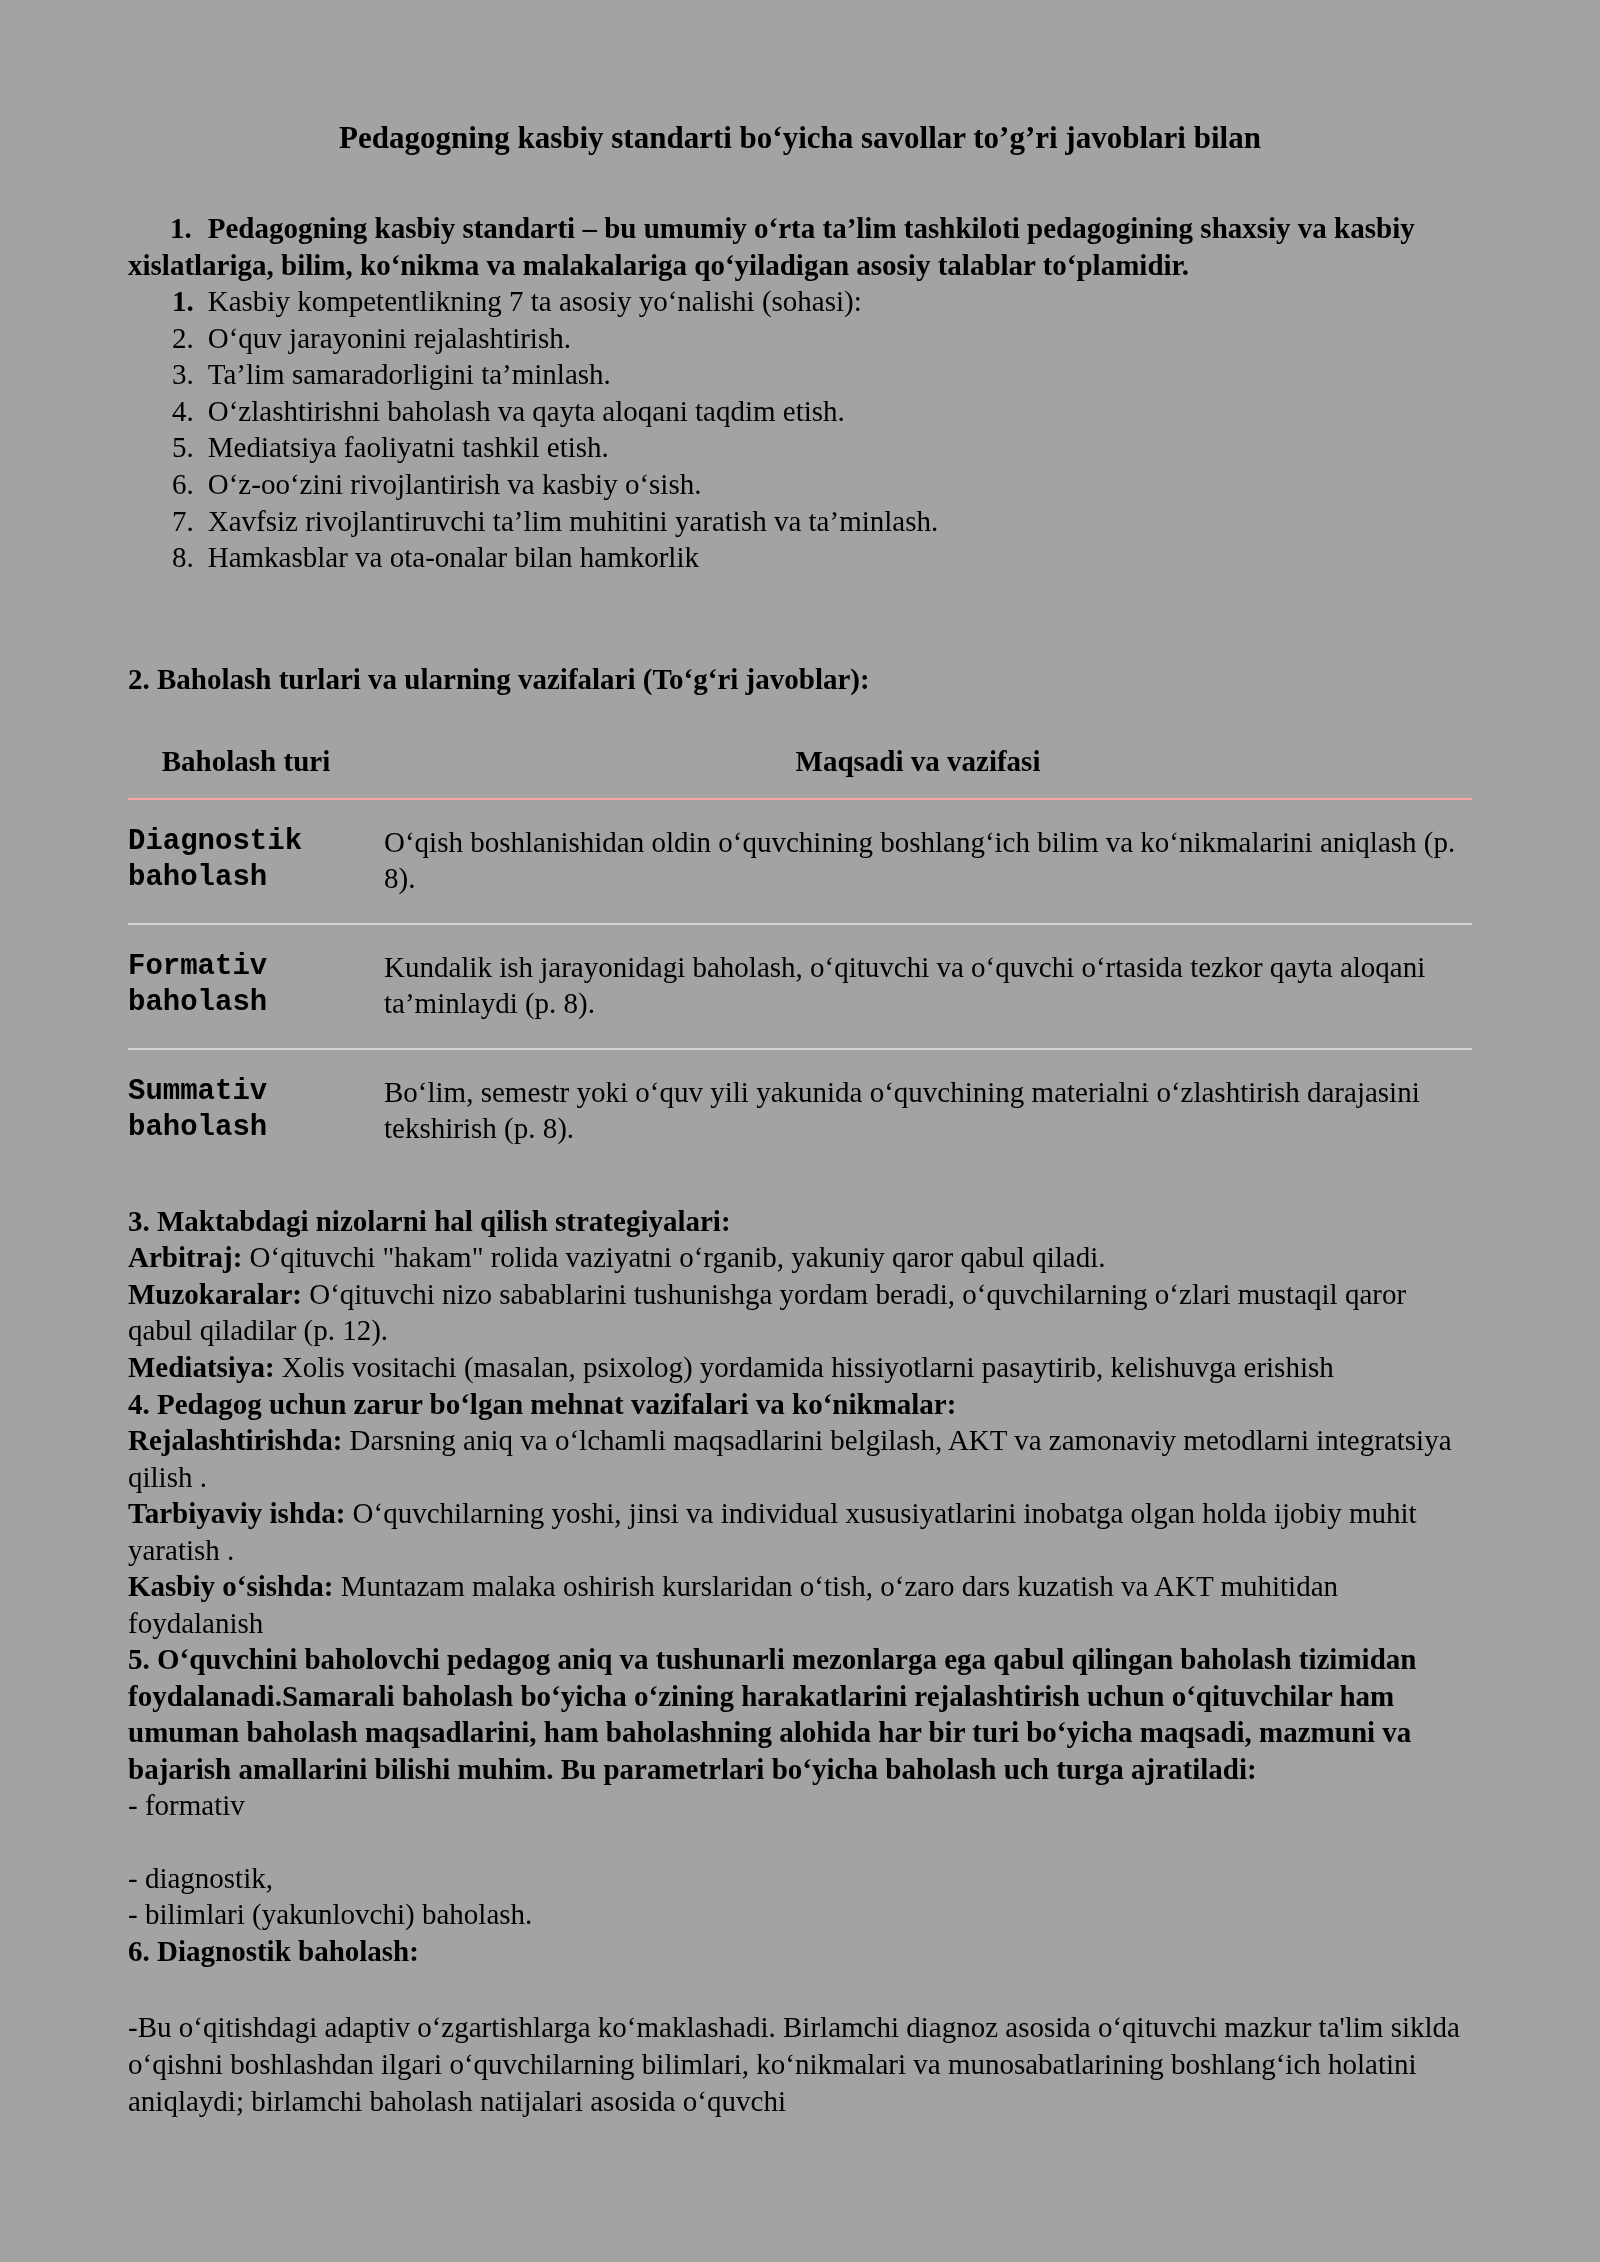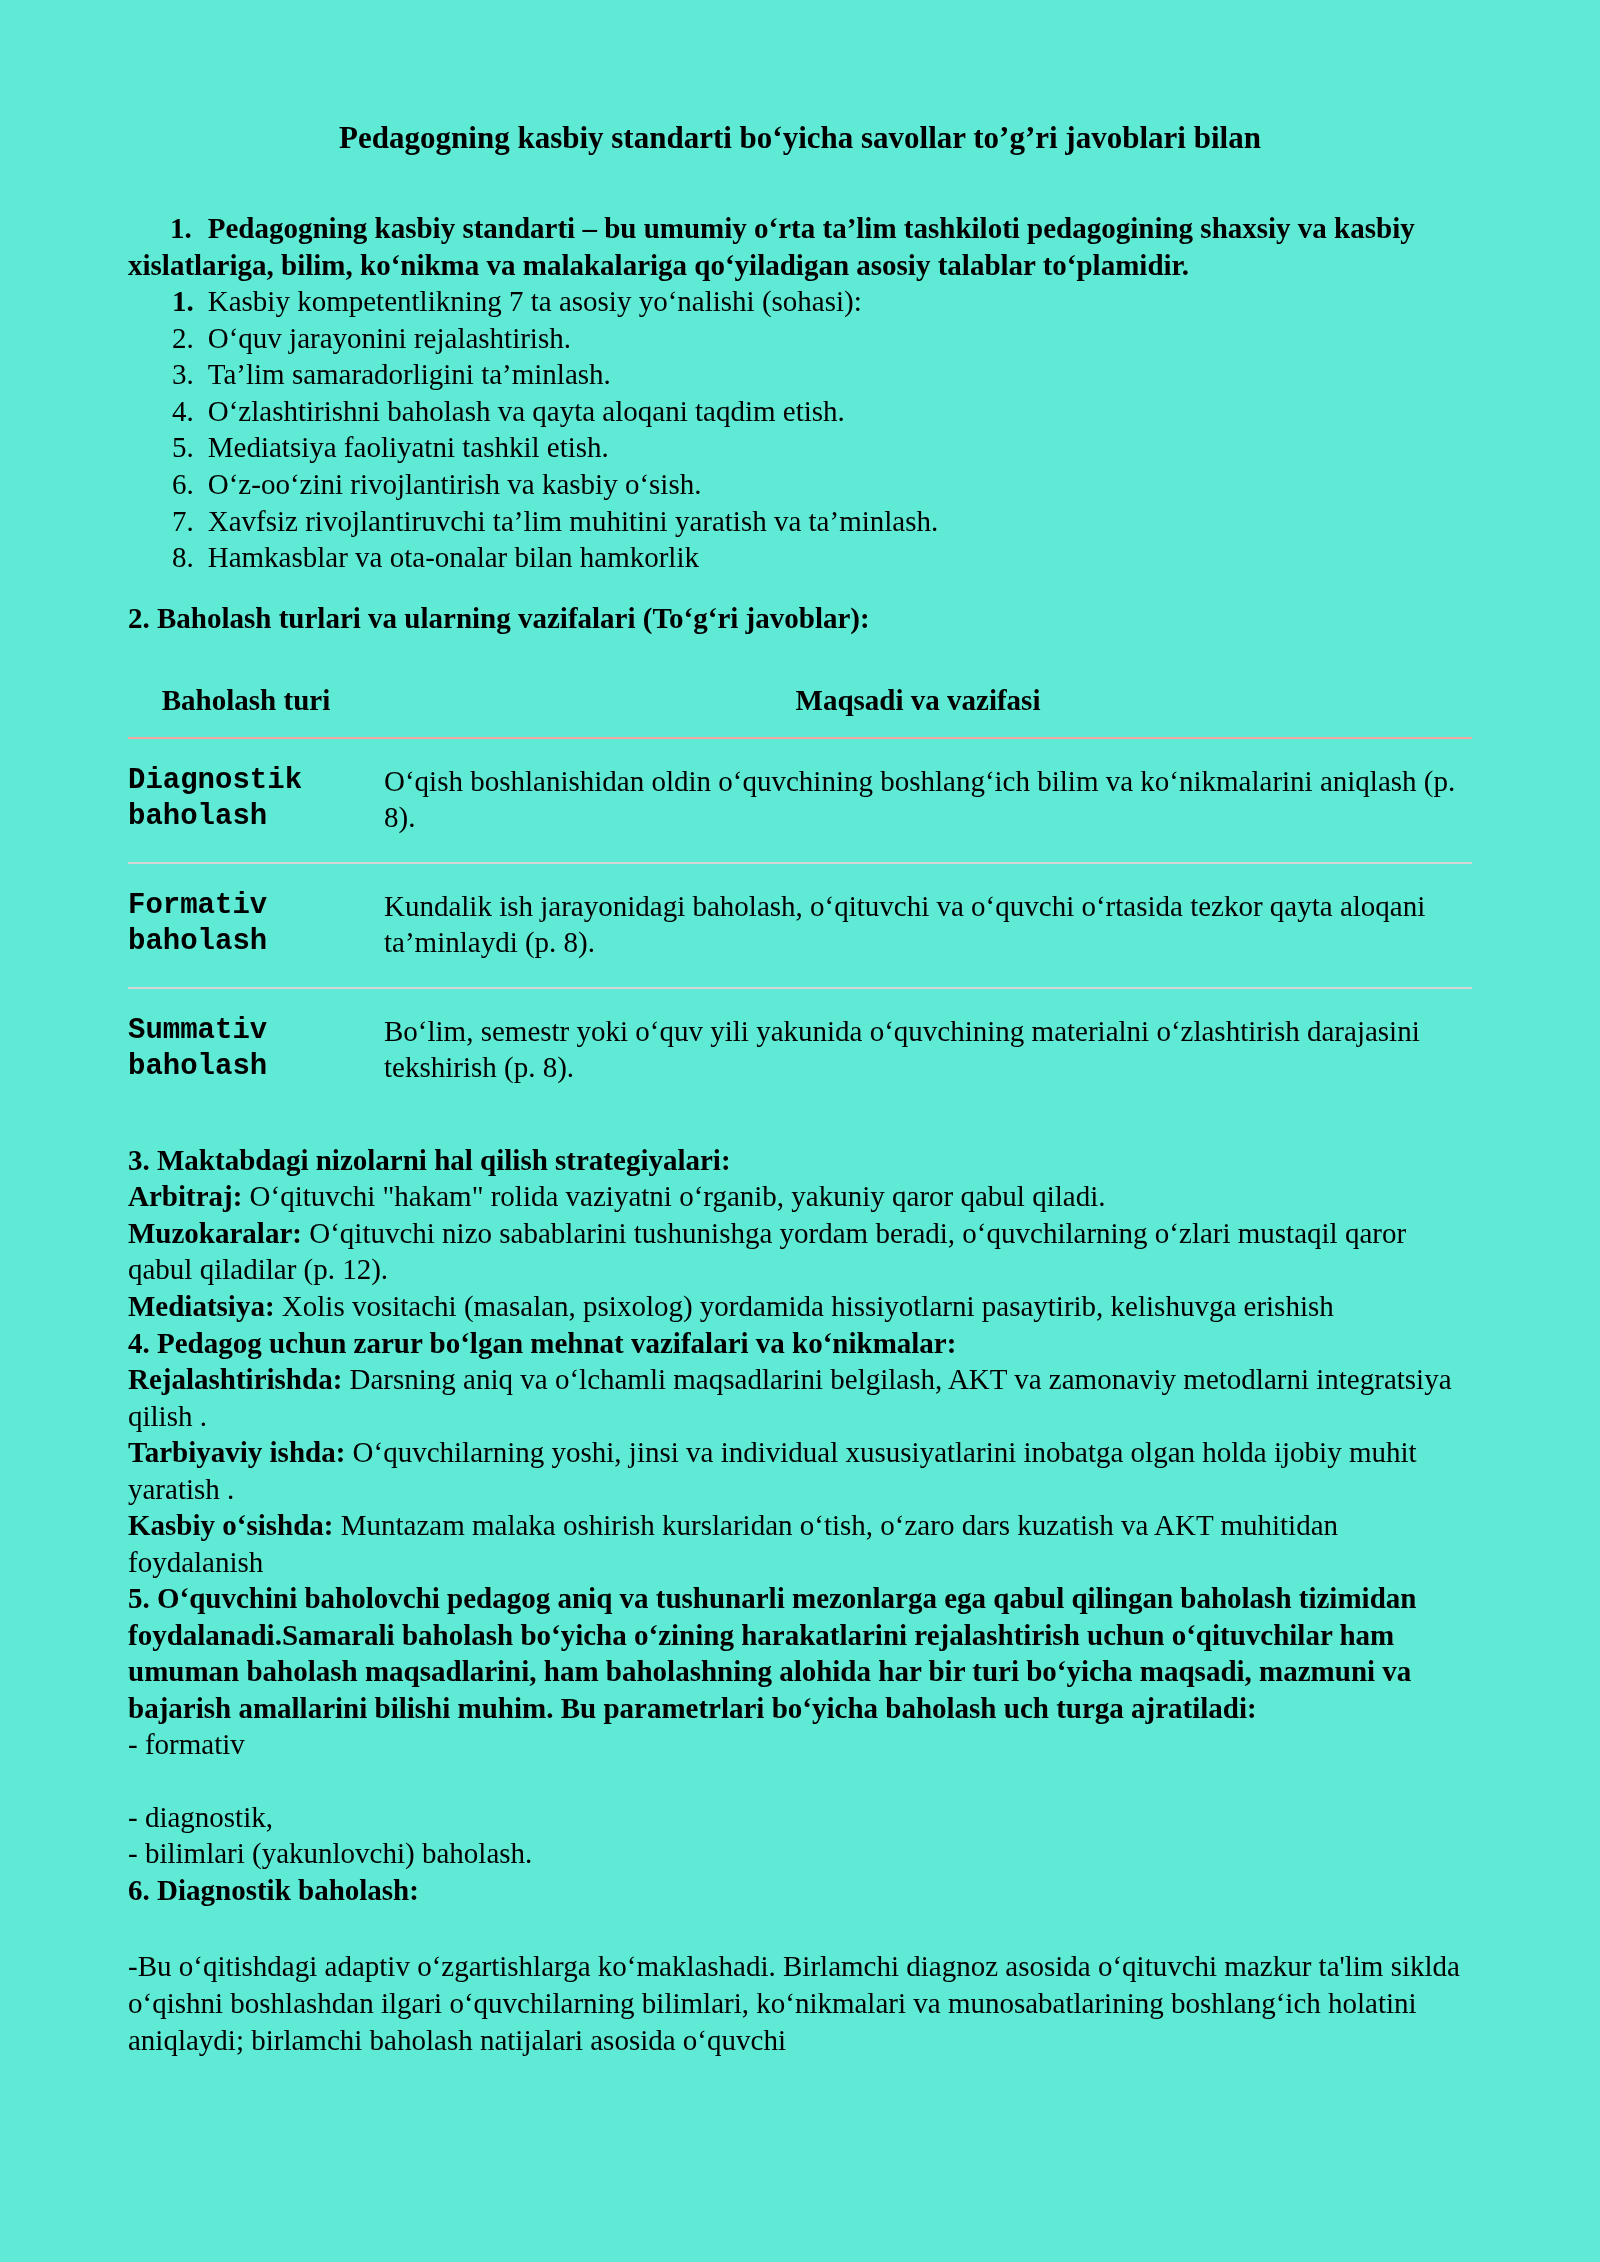--- a/index.html
+++ b/index.html
@@ -5,21 +5,21 @@
   html, body {
     margin: 0;
     padding: 0;
     background: #ffffff;
   }
   .page {
     position: relative;
     width: 1600px;
     height: 2262px;
     margin: 0 auto;
-    background: #5eead4;
+    background: #a3a3a3;
     padding: 118px 128px 0 128px;
     box-sizing: border-box;
     font-family: "Liberation Serif", "DejaVu Serif", serif;
     font-size: 29px;
     line-height: 1.26;
     color: #000000;
     overflow: hidden;
   }
   p, h1, h2 { margin: 0; padding: 0; }
   .bold { font-weight: bold; }
@@ -36,21 +36,21 @@
   .intro .num { margin-left: 42px; margin-right: 16px; }
 
   .num-list .list-item { padding-left: 44px; text-indent: 0; }
   .num-list .num { display: inline-block; margin-right: 14px; }
 
   .section-heading {
     font-size: 29px;
     font-weight: bold;
     line-height: 1.26;
   }
-  .mt-lg { margin-top: 24px; }
+  .mt-lg { margin-top: 85px; }
   .mt-md { margin-top: 30px; }
 
   .assess-table {
     width: 100%;
     border-collapse: collapse;
     margin-top: 38px;
   }
   .assess-table col.col-1 { width: 256px; }
   .assess-table th {
     text-align: center;

